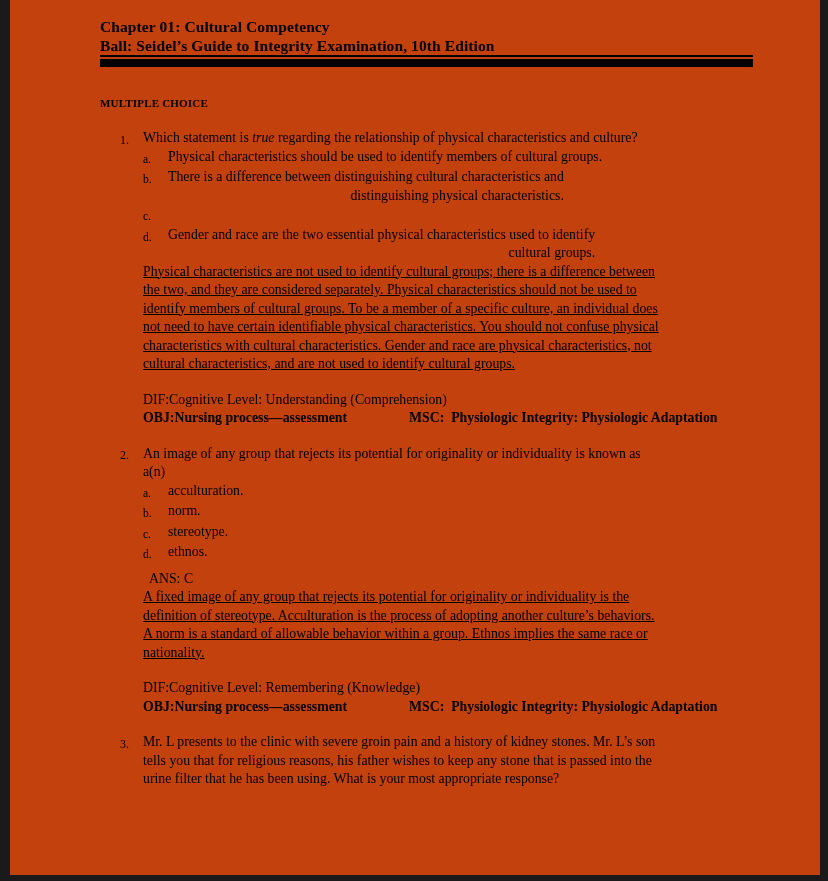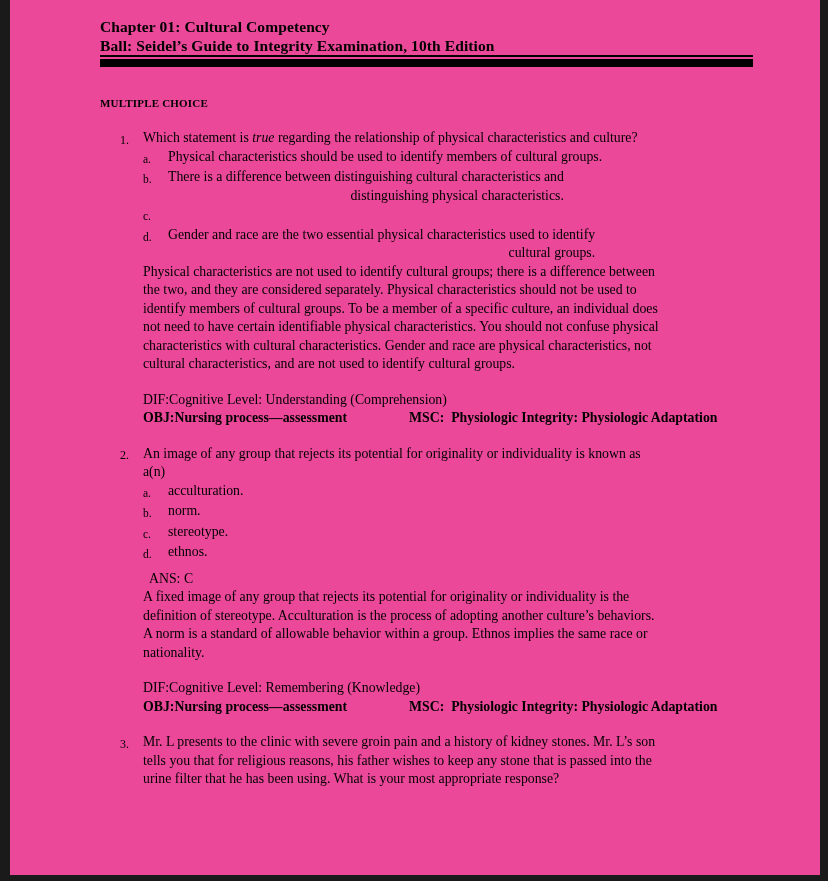--- a/index.html
+++ b/index.html
@@ -9,21 +9,21 @@
     font-family: "Liberation Serif", "DejaVu Serif", serif;
     color: #000;
     position: relative;
   }
   .page {
     position: absolute;
     left: 10px;
     top: 0;
     width: 810px;
     height: 875px;
-    background: #ec4899;
+    background: #c2410c;
   }
   .content {
     margin-left: 90px;
     width: 655px;
     padding-top: 17px;
   }
   .header-line {
     font-size: 15.5px;
     line-height: 19px;
     font-weight: bold;
@@ -70,21 +70,21 @@
   }
   .opttext {
     white-space: pre-wrap;
     max-width: 540px;
     text-align: right;
   }
   .ans {
     margin-top: 6px;
     padding-left: 6px;
   }
-  .rationale { white-space: pre-wrap; }
+  .rationale { white-space: pre-wrap; text-decoration: underline; }
   .meta { margin-top: 17px; }
   .meta-row { display: flex; font-weight: bold; }
   .obj-label { flex: none; width: 266px; }
   .msc-label { white-space: pre; }
 </style>
 </head>
 <body>
 
 <div class="page">
   <div class="content">

